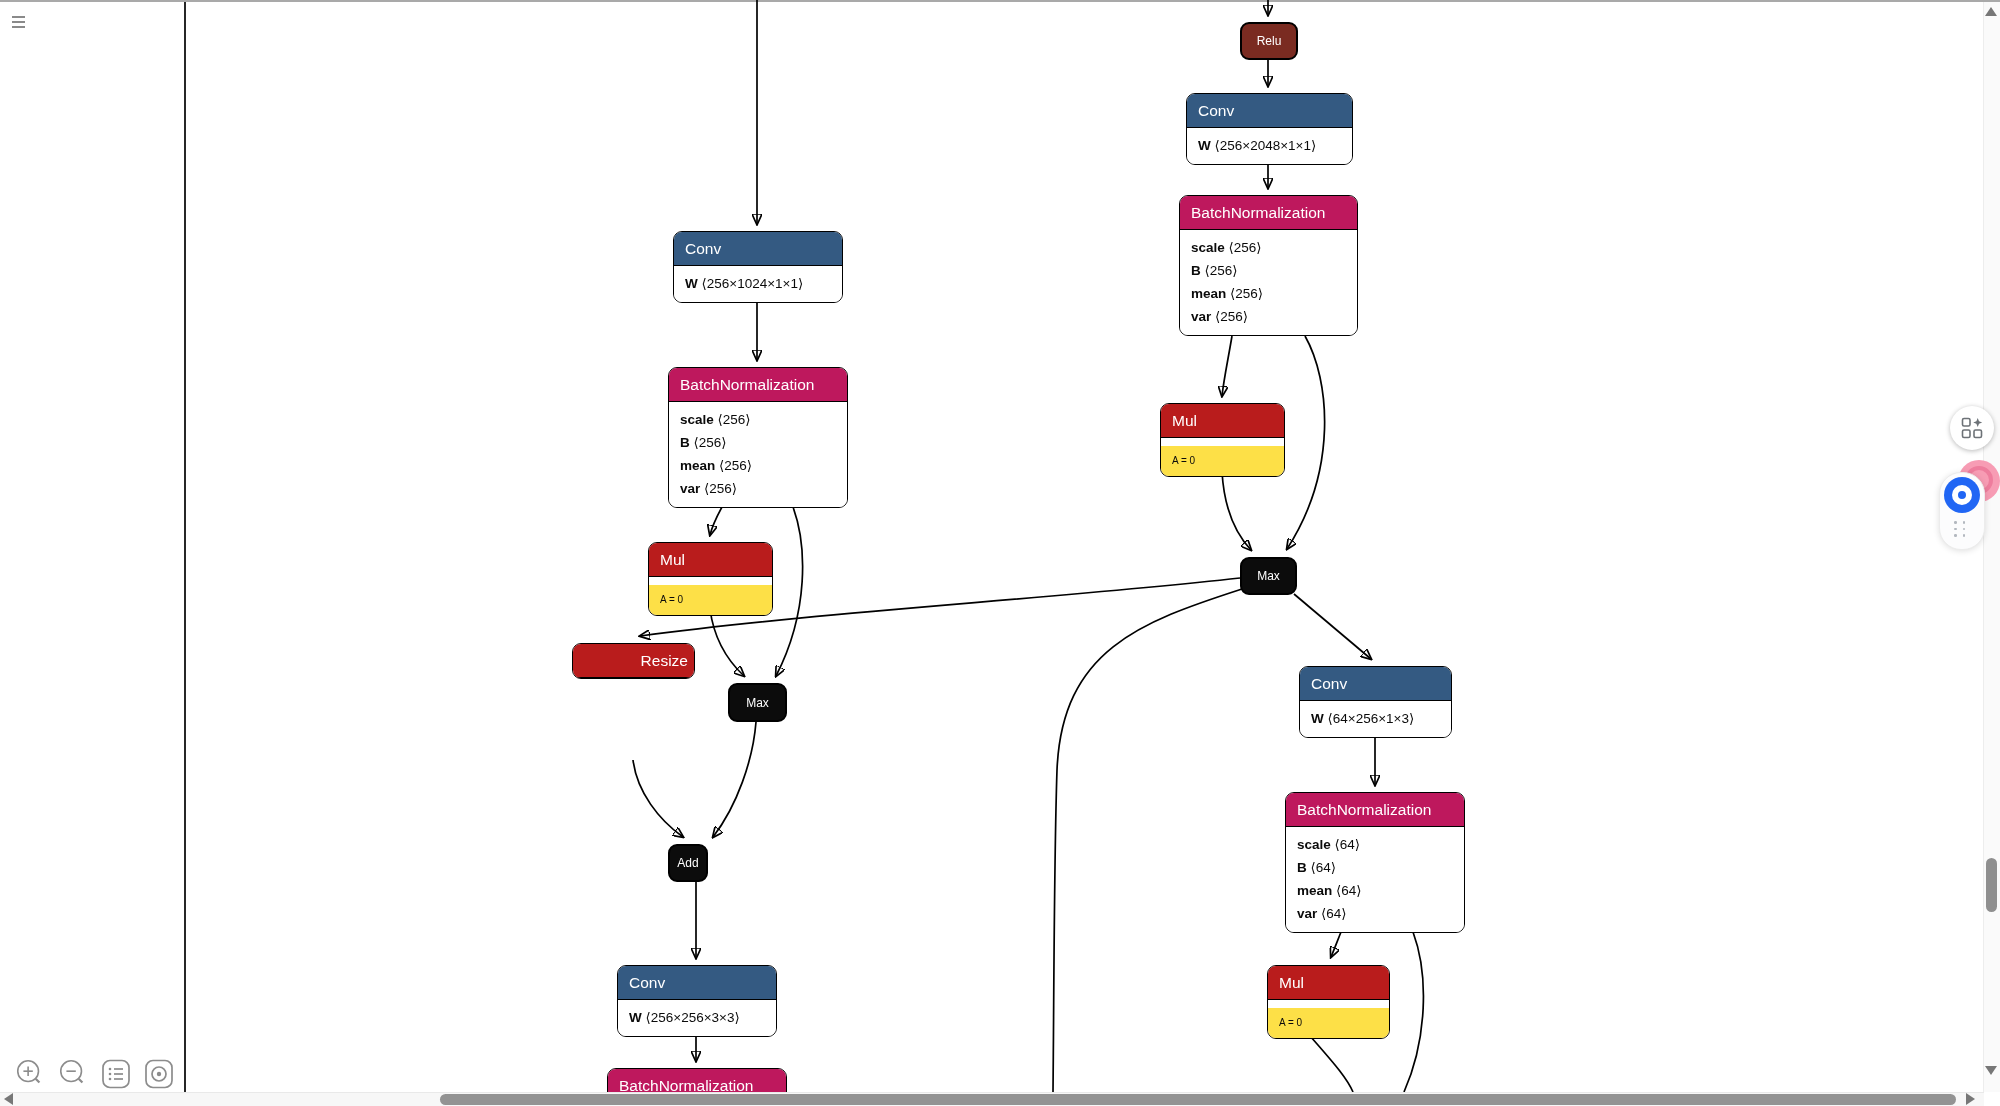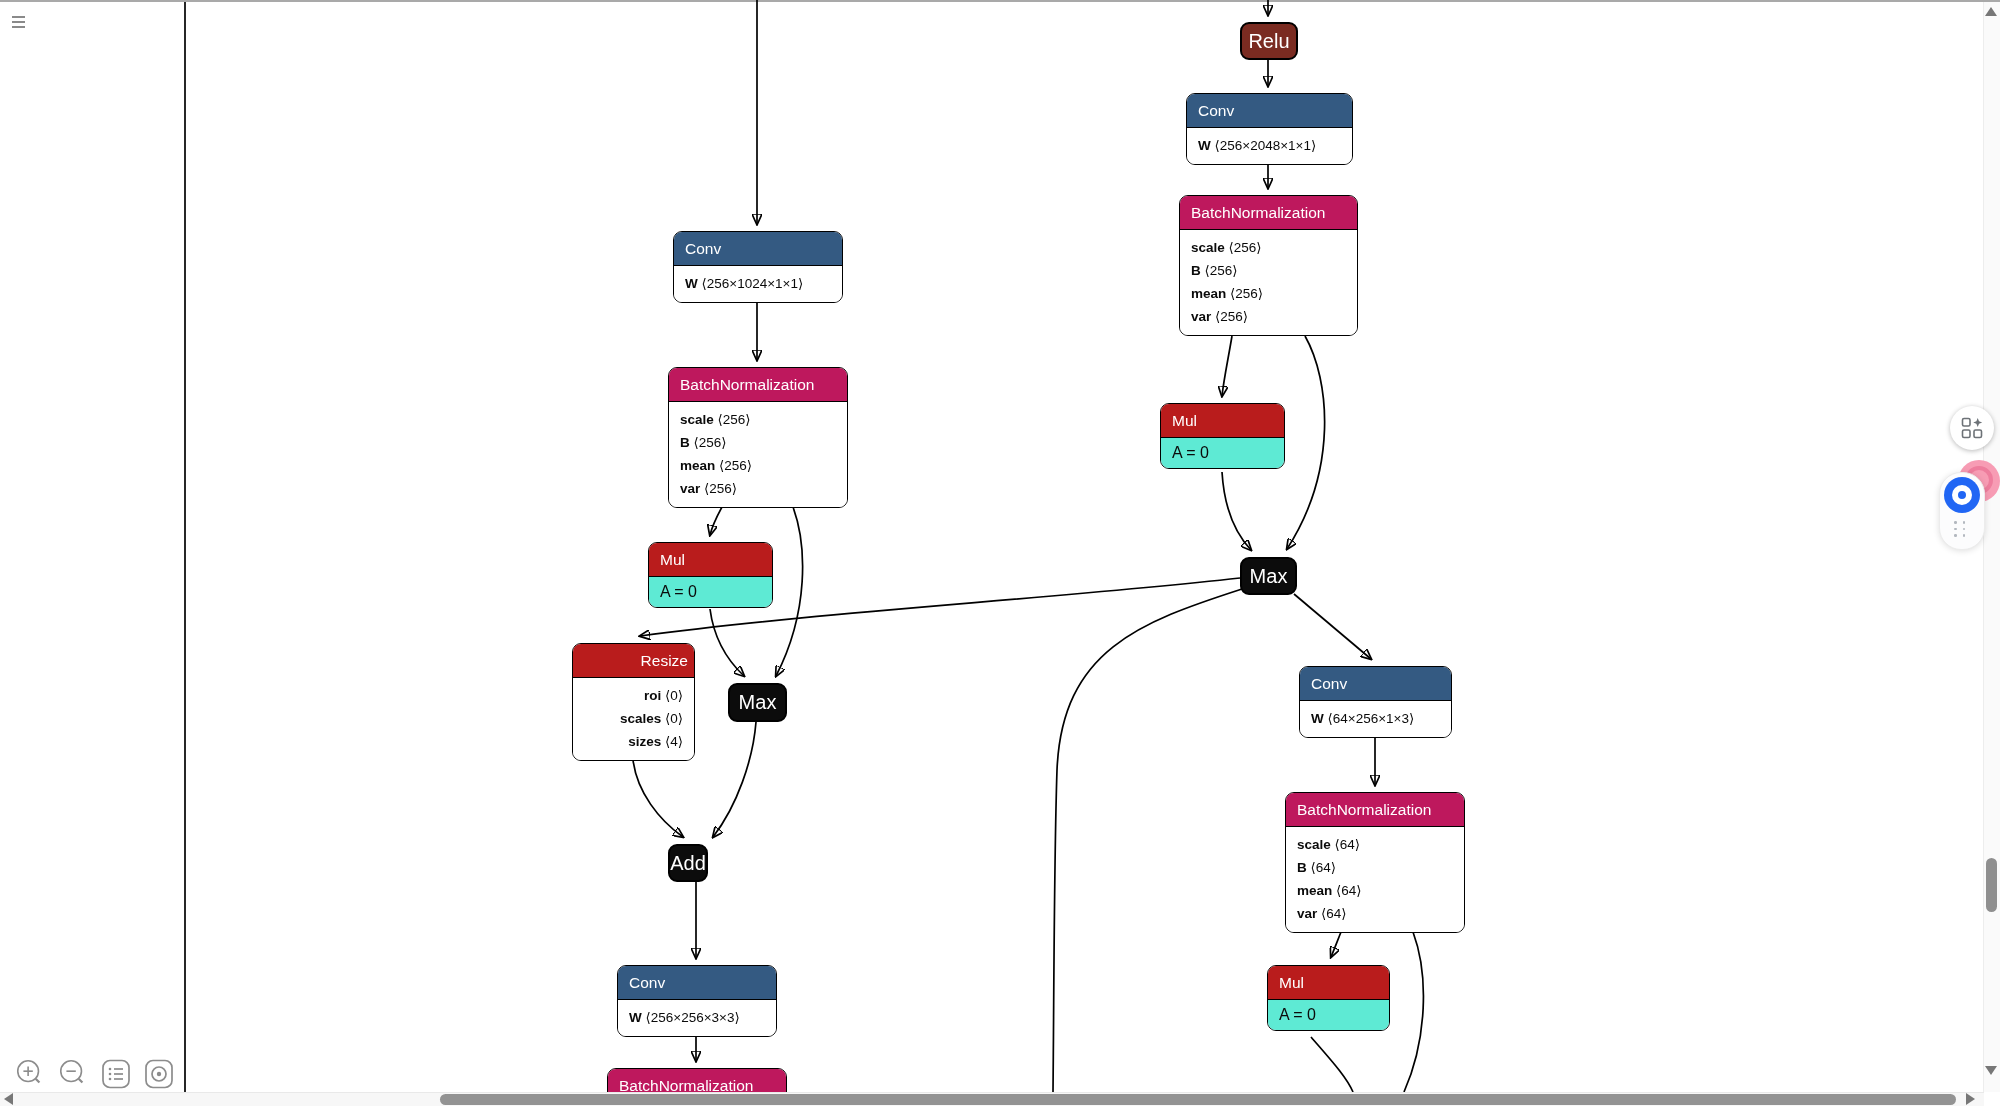--- a/index.html
+++ b/index.html
@@ -13,27 +13,27 @@
   #edges{position:absolute;left:0;top:0;z-index:1;}
   #edges path{stroke:#000;stroke-width:1.7px;fill:none;}
   
   .node{position:absolute;z-index:2;box-sizing:border-box;border:1.5px solid #000;
         border-radius:9px;background:#fff;overflow:hidden;}
   .hd{color:#fff;font-size:15.5px;padding:8px 6px 7px 11px;border-bottom:1.5px solid #000;white-space:nowrap;}
   .blue{background:#345a82;}
   .green{background:#be185d;}
   .blackhd{background:#b91c1c;}
   .bd{background:#fff;padding:6px 11px 7px 11px;font-size:13.5px;color:#0b0b0b;}
-  .bd-sm{background:#5eead4;padding:4px 11px 5px 11px;font-size:16px;color:#0b0b0b;}
+  .bd-sm{background:#fde047;padding:4px 11px 5px 11px;font-size:10px;color:#0b0b0b;margin-top:8px;}
   .row{line-height:23px;white-space:nowrap;}
   .row-sm{line-height:21px;white-space:nowrap;}
   .pname{font-weight:bold;}
   .op{position:absolute;z-index:2;box-sizing:border-box;background:#0c0c0c;color:#fff;
       border:2px solid #000;border-radius:9px;display:flex;align-items:center;
-      justify-content:center;font-size:20px;}
+      justify-content:center;font-size:12px;}
   .relu{background:#7a2b21;}
   
   .hamburger{position:absolute;left:12px;top:16px;width:14px;height:13px;z-index:10;cursor:pointer;}
   .hamburger span{display:block;width:13px;height:2px;background:#8a8a8a;margin-bottom:3px;}
   .toolbar{position:absolute;left:14px;top:1058px;z-index:10;display:flex;gap:11px;align-items:center;}
   .tool{width:32px;height:32px;display:flex;align-items:center;justify-content:center;cursor:pointer;}
   
   .vtrack{position:absolute;left:1983px;top:2px;width:17px;height:1090px;background:#fafafa;
           border-left:1px solid #ededed;z-index:9;}
   .vthumb{position:absolute;left:1986px;top:858px;width:11px;height:54px;border-radius:6px;
@@ -173,25 +173,20 @@
 
 <div class="node" style="left:648px;top:542px;width:125px;">
   <div class="hd blackhd">Mul</div>
   <div class="bd-sm">
     <div class="row-sm">A = 0</div>
   </div>
 </div>
 
 <div class="node" style="left:572px;top:643px;width:123px;text-align:right;">
   <div class="hd blackhd">Resize</div>
-  <div class="bd">
-    <div class="row"><span class="pname">roi</span> <span>⟨0⟩</span></div>
-    <div class="row"><span class="pname">scales</span> <span>⟨0⟩</span></div>
-    <div class="row"><span class="pname">sizes</span> <span>⟨4⟩</span></div>
-  </div>
 </div>
 
 <div class="op" style="left:728px;top:683px;width:59px;height:39px;">
   <span>Max</span>
 </div>
 
 <div class="op" style="left:668px;top:844px;width:40px;height:38px;">
   <span>Add</span>
 </div>
 

